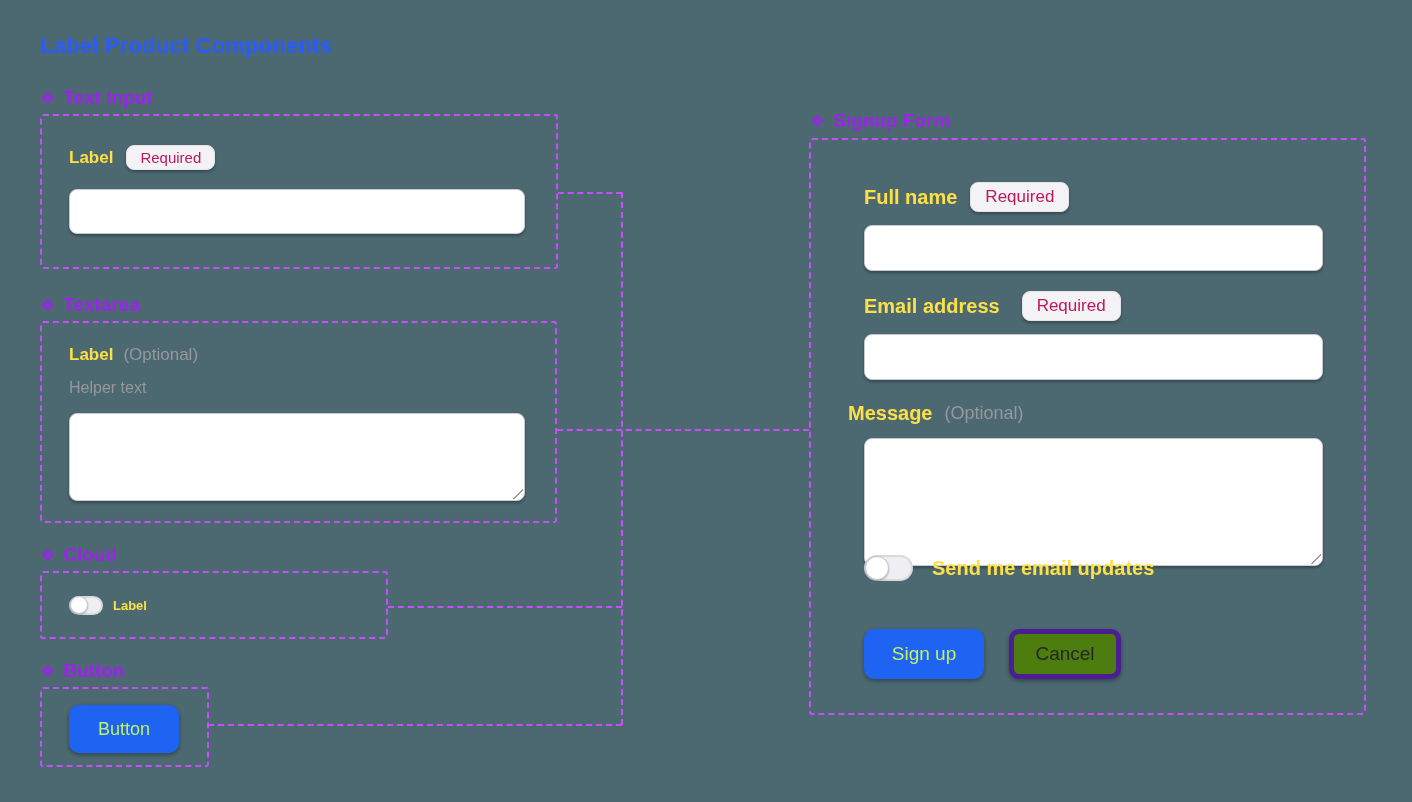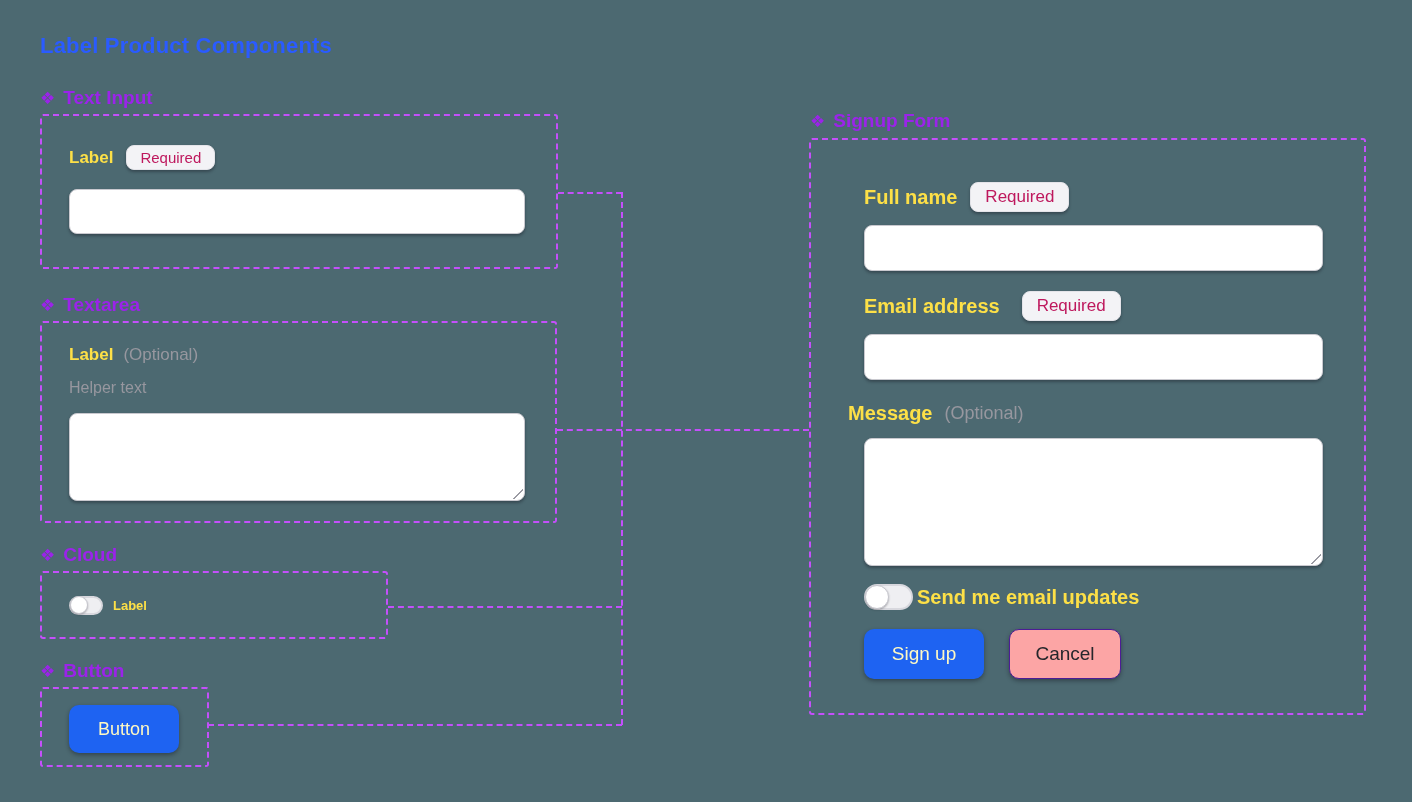--- a/index.html
+++ b/index.html
@@ -40,22 +40,22 @@
 
   .toggle { position:relative; background:#EFEFF2; border:2px solid #D8D8DE; border-radius:999px; flex:0 0 auto; }
   .toggle .knob { position:absolute; left:-1px; top:50%; transform:translateY(-50%);
                   background:#fff; border:1px solid #C6C6CD; border-radius:50%;
                   box-shadow:0 1px 2px rgba(15,15,25,.3); }
   .toggle-sm { width:34px; height:19px; } .toggle-sm .knob { width:18px; height:18px; }
   .toggle-lg { width:49px; height:26px; } .toggle-lg .knob { width:24px; height:24px; }
 
   .btn { display:flex; align-items:center; justify-content:center; border-radius:10px;
          border:none; cursor:pointer; box-shadow:0 2px 4px rgba(15,15,25,.4); }
-  .btn-blue { background:#1E63F2; color:#fef9c3; }
-  .btn-white { background:#fca5a5; color:#26262B; border:1px solid #4c1d95; }
+  .btn-blue { background:#1E63F2; color:#bef264; }
+  .btn-white { background:#4d7c0f; color:#26262B; border:5px solid #4c1d95; }
 
   .row-flex { position:absolute; display:flex; align-items:center; }
 </style>
 </head>
 <body>
 
 <div class="canvas">
 
   <div class="page-title title-blue" style="left:40px; top:33px;">Label Product Components</div>
 
@@ -132,21 +132,21 @@
     </div>
     <input type="text" class="tfield" style="left: 53px; top: 194px; width: 459px; height: 46px;">
 
     <div class="label-row" style="left:37px; top:262px; gap:12px;">
       <span class="lbl lbl-20">Message</span>
       <span class="muted" style="font-size:18px;">(Optional)</span>
     </div>
     <textarea class="tfield" style="left: 53px; top: 298px; width: 459px; height: 128px;"></textarea>
     <div class="grip" style="left:498px; top:412px;"></div>
 
-    <div class="row-flex" style="left:53px; top:441px; height:32px; gap:4px;">
+    <div class="row-flex" style="left:53px; top:412px; height:32px; gap:19px;">
       <span class="toggle toggle-lg">
           <span class="knob"></span>
         </span>
       <span class="lbl lbl-20">Send me email updates</span>
     </div>
 
     <div class="row-flex" style="left:53px; top:489px; gap:25px;">
       <button class="btn btn-blue" style="width:120px; height:50px; font-size:19px;">Sign up</button>
       <button class="btn btn-white" style="width:112px; height:50px; font-size:19px;">Cancel</button>
     </div>

